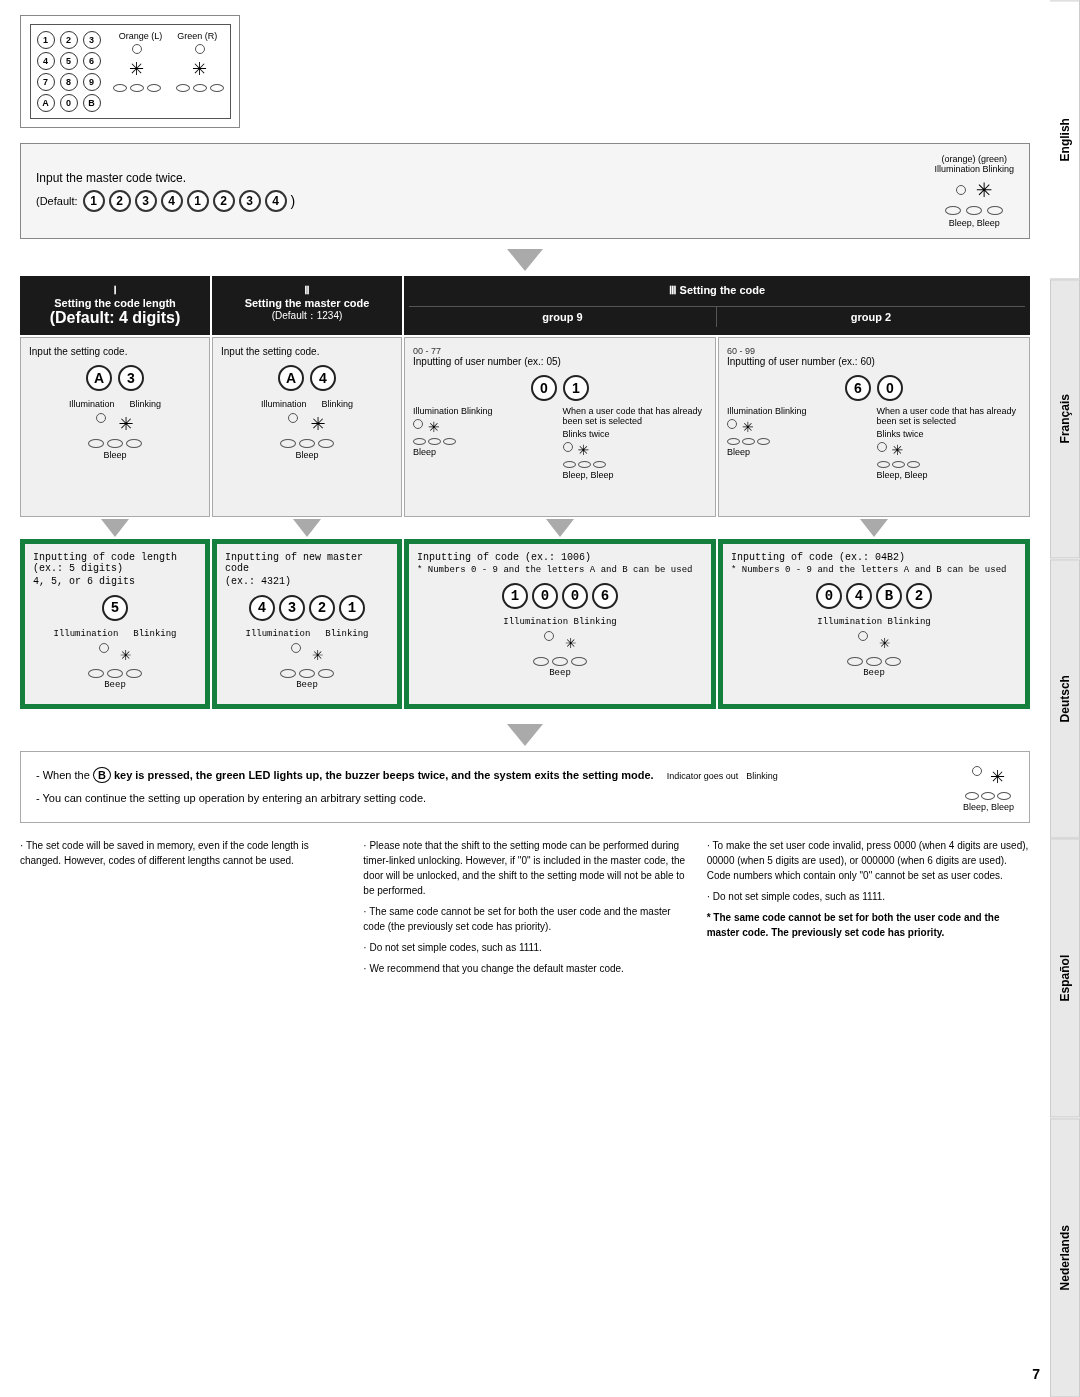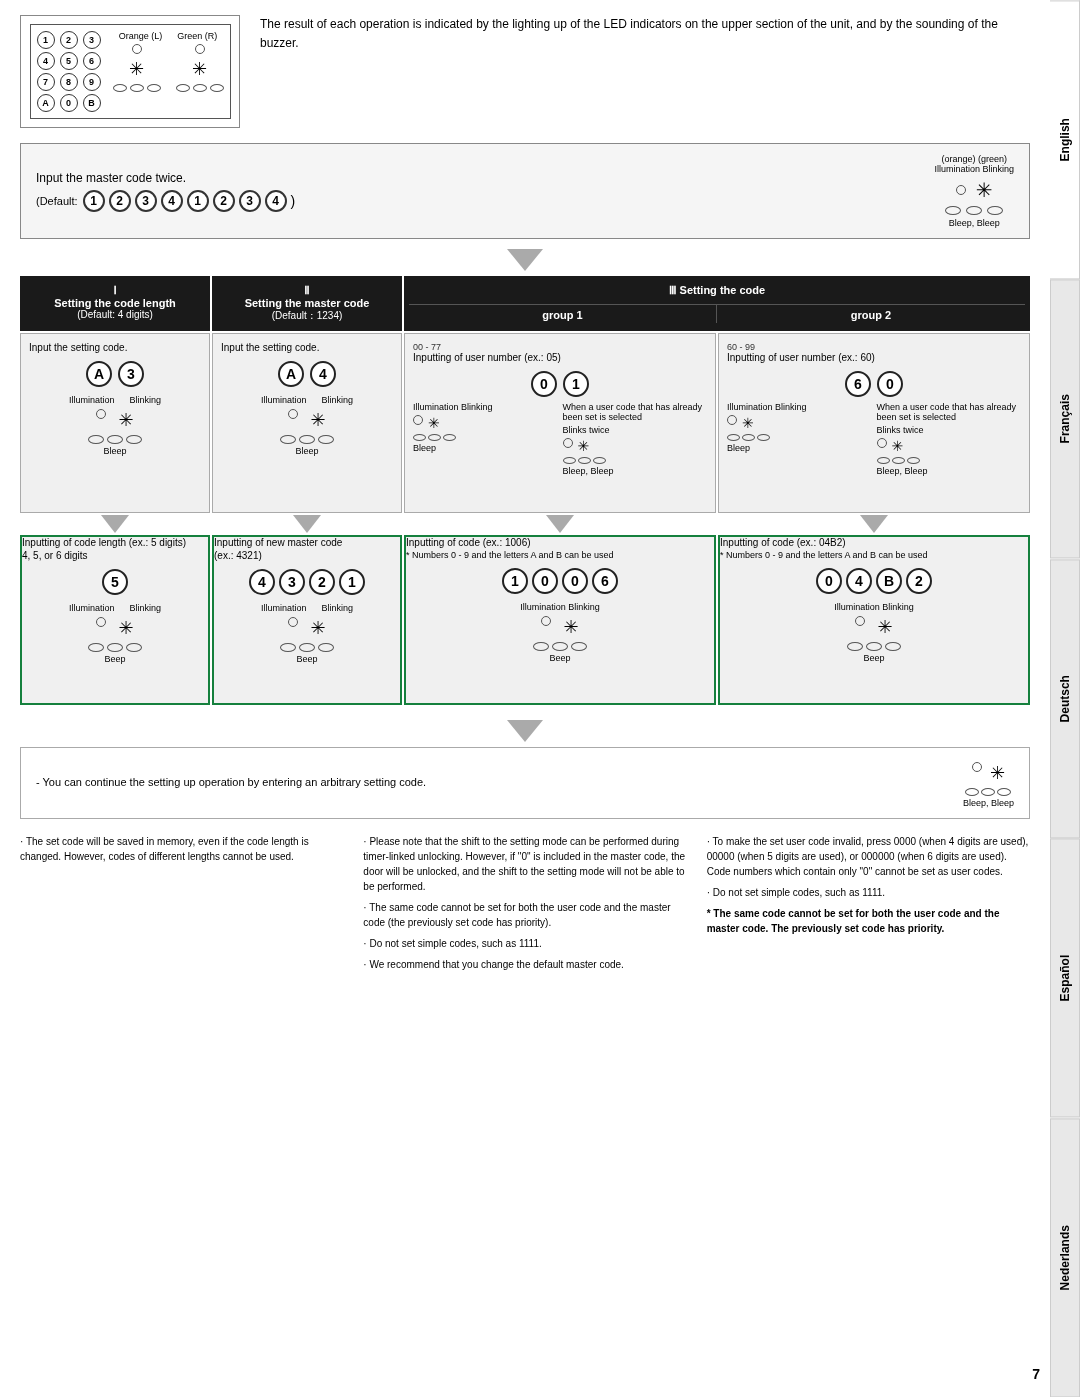--- a/index.html
+++ b/index.html
@@ -192,25 +192,27 @@
       border: 1px solid #aaa;
       padding: 8px;
       width: 100%;
       background: #f0f0f0;
       font-size: 10px;
       min-height: 180px;
     }
 
     
     .flow-box-2 {
-      border: 2px solid #15803d;
+      border: 5px solid #15803d;
+      padding: 8px;
       width: 100%;
       background: #f0f0f0;
       font-size: 10px;
       min-height: 170px;
+      font-family: Liberation Mono, monospace;
     }
 
     
     .bottom-note-box {
       border: 1px solid #aaa;
       padding: 10px 15px;
       margin-bottom: 15px;
       display: flex;
       justify-content: space-between;
       align-items: center;
@@ -316,23 +318,20 @@
                   <div style="width:14px;height:8px;border:1px solid #555;border-radius:50%;"></div>
                   <div style="width:14px;height:8px;border:1px solid #555;border-radius:50%;"></div>
                   <div style="width:14px;height:8px;border:1px solid #555;border-radius:50%;"></div>
                 </div>
               </div>
             </div>
           </div>
         </div>
       </div>
 
-      <div class="top-text">
-        <span>The result of each operation is indicated by the lighting up of the LED indicators on the upper section of the unit, and by the sounding of the buzzer.</span>
-      </div>
     </div>
 
     <div class="master-code-section">
       <div class="master-code-left">
         <div class="title">Input the master code twice.</div>
         <div style="display:flex;align-items:center;gap:5px;">
           <span>(Default:</span>
           <div class="code-circles">
             <div class="code-circle">1</div>
             <div class="code-circle">2</div>
@@ -363,32 +362,32 @@
     </div>
 
     <div style="display:flex;justify-content:center;margin:5px 0;">
       <div style="width:0;height:0;border-left:18px solid transparent;border-right:18px solid transparent;border-top:22px solid #aaa;"></div>
     </div>
 
     <div style="display:grid;grid-template-columns:190px 190px 1fr 1fr;gap:2px;margin-bottom:2px;">
       <div class="section-header-box" style="grid-column:1;">
         <div>Ⅰ</div>
         <div>Setting the code length</div>
-        <div style="font-size:10px;font-weight:normal;">(Default: 4 digits)</div>
+        <div style="font-size:16px;font-weight:bold;">(Default: 4 digits)</div>
       </div>
       <div class="section-header-box" style="grid-column:2;">
         <div>Ⅱ</div>
         <div>Setting the master code</div>
         <div style="font-size:10px;font-weight:normal;">(Default：1234)</div>
       </div>
       <div class="section-header-box" style="grid-column:3/5;display:grid;grid-template-columns:1fr 1fr;">
         <div style="grid-column:1/3;border-bottom:1px solid #555;padding-bottom:4px;text-align:center;">
           <span>Ⅲ</span> <span>Setting the code</span>
         </div>
-        <div style="text-align:center;padding-top:4px;border-right:1px solid #555;">group 1</div>
+        <div style="text-align:center;padding-top:4px;border-right:1px solid #555;">group 9</div>
         <div style="text-align:center;padding-top:4px;">group 2</div>
       </div>
     </div>
 
     <div style="display:grid;grid-template-columns:190px 190px 1fr 1fr;gap:2px;margin-bottom:2px;">
 
       <div class="flow-box">
         <div style="font-size:10px;margin-bottom:8px;">Input the setting code.</div>
         <div style="display:flex;gap:6px;justify-content:center;margin-bottom:8px;">
           <div class="large-key">A</div>
@@ -629,20 +628,27 @@
         <div style="text-align:center;font-size:9px;">Beep</div>
       </div>
     </div>
 
     <div style="display:flex;justify-content:center;margin-bottom:5px;">
       <div style="width:0;height:0;border-left:18px solid transparent;border-right:18px solid transparent;border-top:22px solid #aaa;"></div>
     </div>
 
     <div class="bottom-note-box">
       <div class="bottom-note-text">
+        <div style="margin-bottom:5px;font-size:11px;">
+          <span>- When the</span>
+          <span style="border:1.5px solid #000;border-radius:50%;padding:1px 4px;font-weight:bold;font-size:11px;">B</span>
+          <strong>key is pressed, the green LED lights up, the buzzer beeps twice, and the system exits the setting mode.</strong>
+          <span style="margin-left:10px;font-size:9px;">Indicator goes out</span>
+          <span style="margin-left:5px;font-size:9px;">Blinking</span>
+        </div>
         <div style="font-size:11px;">
           <span>- You can continue the setting up operation by entering an arbitrary setting code.</span>
         </div>
       </div>
       <div style="display:flex;flex-direction:column;align-items:center;margin-left:15px;font-size:9px;">
         <div style="display:flex;gap:8px;margin:4px 0;">
           <div class="led-circle"></div>
           <div style="font-size:18px;">✳</div>
         </div>
         <div style="display:flex;gap:2px;margin-bottom:2px;">

